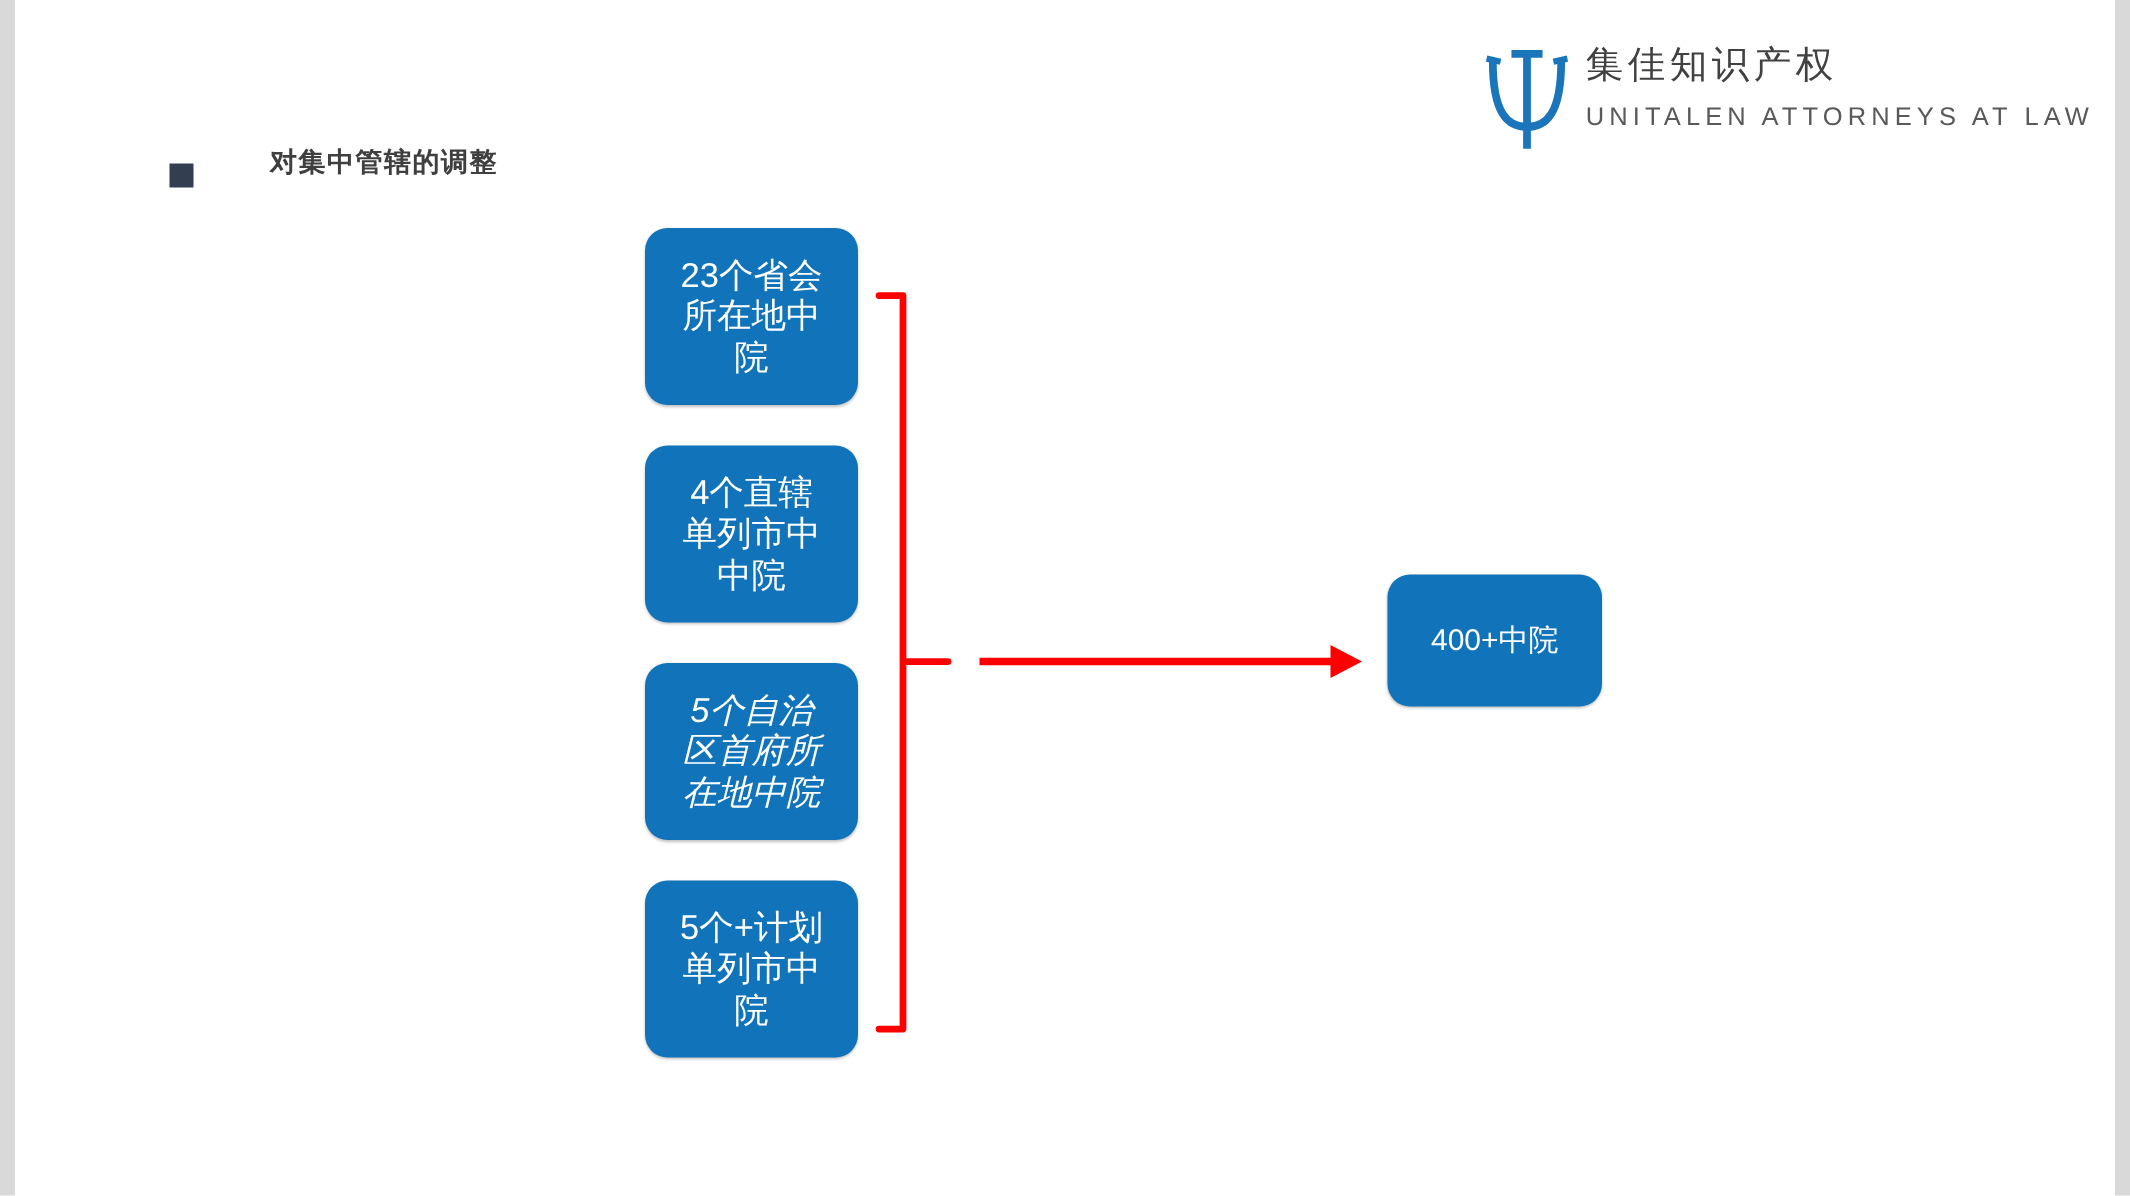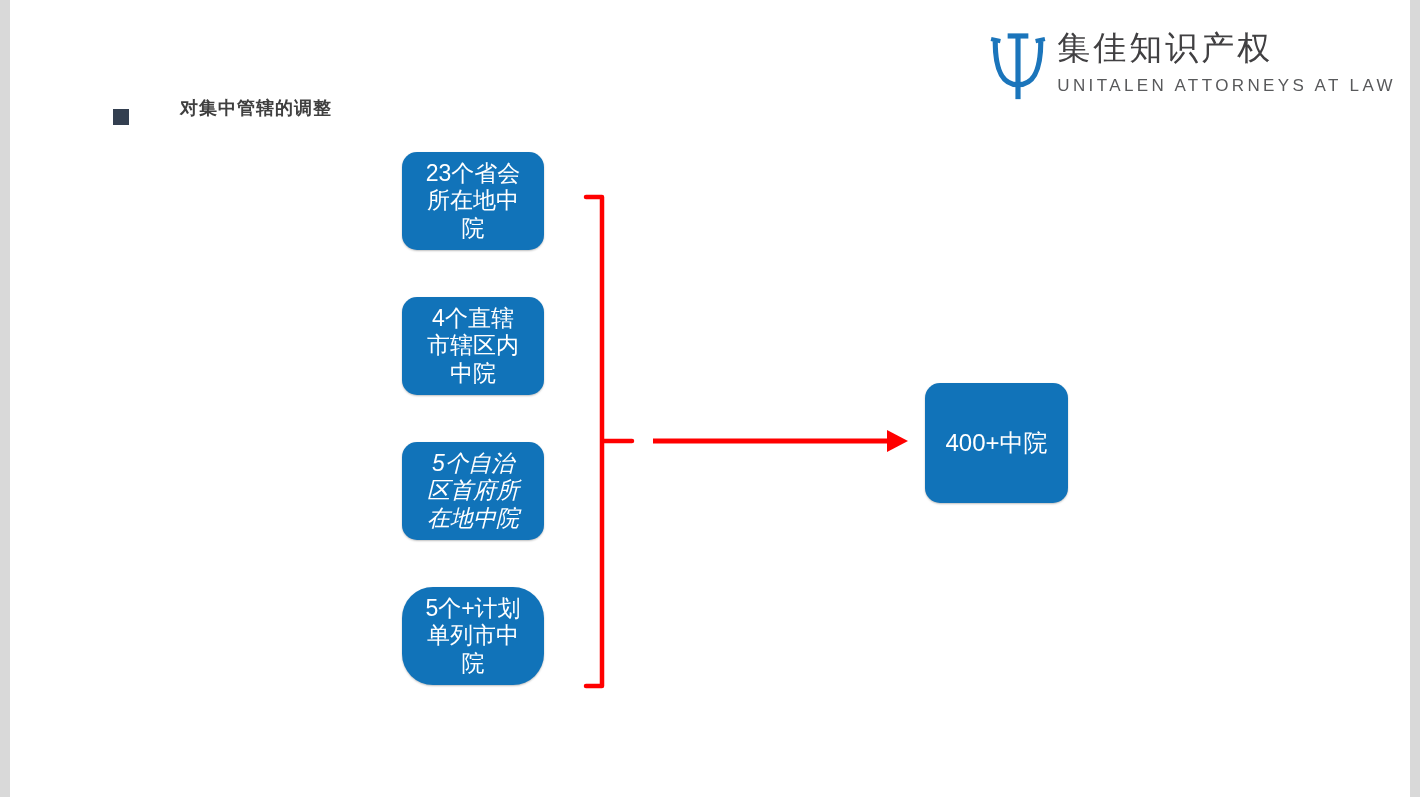--- a/index.html
+++ b/index.html
@@ -29,47 +29,47 @@
   }
 
   
   .logo {
     position: absolute; right: 24px; top: 30px;
     display: flex; align-items: flex-start;
   }
   .logo-icon { width: 58px; height: 72px; margin-right: 10px; }
   .logo-text { display: flex; flex-direction: column; }
   .logo-brand {
-    font-size: 33px; color: #414042; font-weight: 500;
+    font-size: 25px; color: #414042; font-weight: 500;
     letter-spacing: 3px; line-height: 1.1; white-space: nowrap;
   }
   .logo-tagline {
     margin-top: 10px;
     font-size: 17px; color: #58595b; letter-spacing: 3.4px;
     white-space: nowrap;
   }
 
   
   .box {
     position: absolute;
     background: #1173b9;
     border-radius: 15px;
     color: #ffffff;
     display: flex; align-items: center; justify-content: center;
     text-align: center;
     font-size: 23px; line-height: 1.2;
     white-space: pre-line;
     box-shadow: 0 1px 2px rgba(0,0,0,0.25);
   }
-  .src-box { left: 402px; width: 142px; height: 98px; }
+  .src-box { left: 430px; width: 142px; height: 118px; }
   .src-box.b0 { top: 152px; }
   .src-box.b1 { top: 297px; }
   .src-box.b2 { top: 442px; font-style: italic; }
-  .src-box.b3 { top: 587px; border-radius: 31px; }
-  .result-box { left: 925px; top: 383px; width: 143px; height: 120px; font-size: 24px; }
+  .src-box.b3 { top: 587px; }
+  .result-box { left: 925px; top: 383px; width: 143px; height: 88px; font-size: 20px; }
 
   .connector-svg {
     position: absolute; left: 0; top: 0;
     width: 1420px; height: 797px;
     pointer-events: none;
   }
 </style>
 </head>
 <body>
 
@@ -90,21 +90,21 @@
   <div class="logo-text">
     <div class="logo-brand">集佳知识产权</div>
     <div class="logo-tagline">UNITALEN ATTORNEYS AT LAW</div>
   </div>
 </div>
 
 <div class="box src-box b0">23个省会
 所在地中
 院</div>
 <div class="box src-box b1">4个直辖
-市辖区内
+单列市中
 中院</div>
 <div class="box src-box b2">5个自治
 区首府所
 在地中院</div>
 <div class="box src-box b3">5个+计划
 单列市中
 院</div>
 
 <div class="box result-box">400+中院</div>
 

